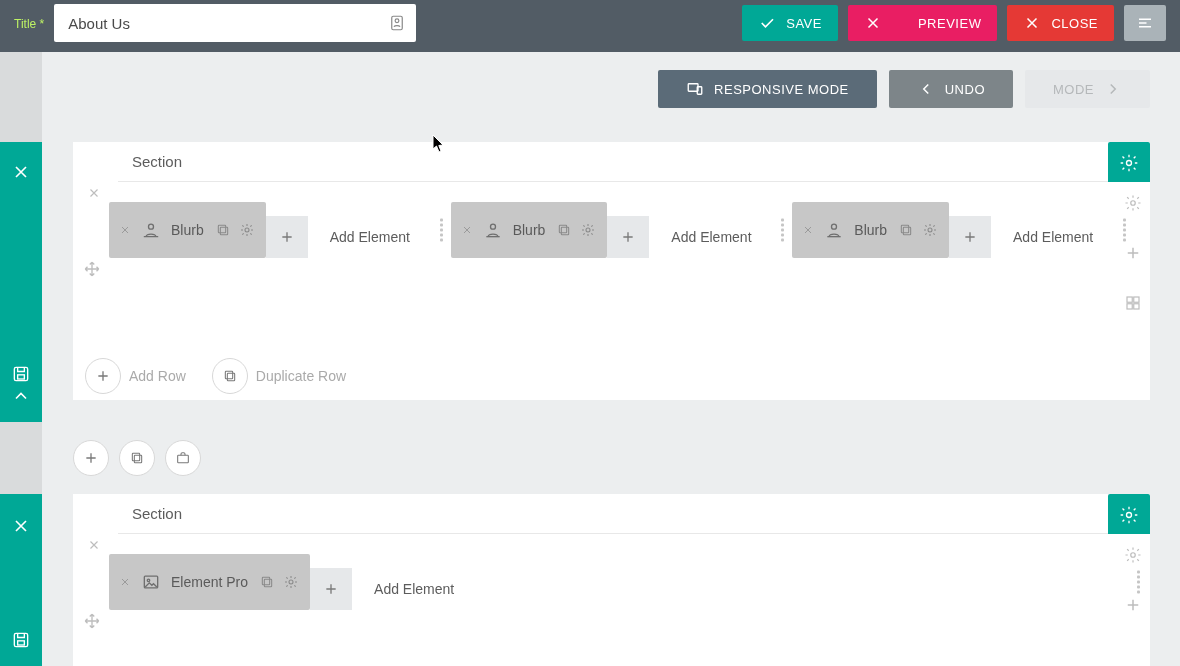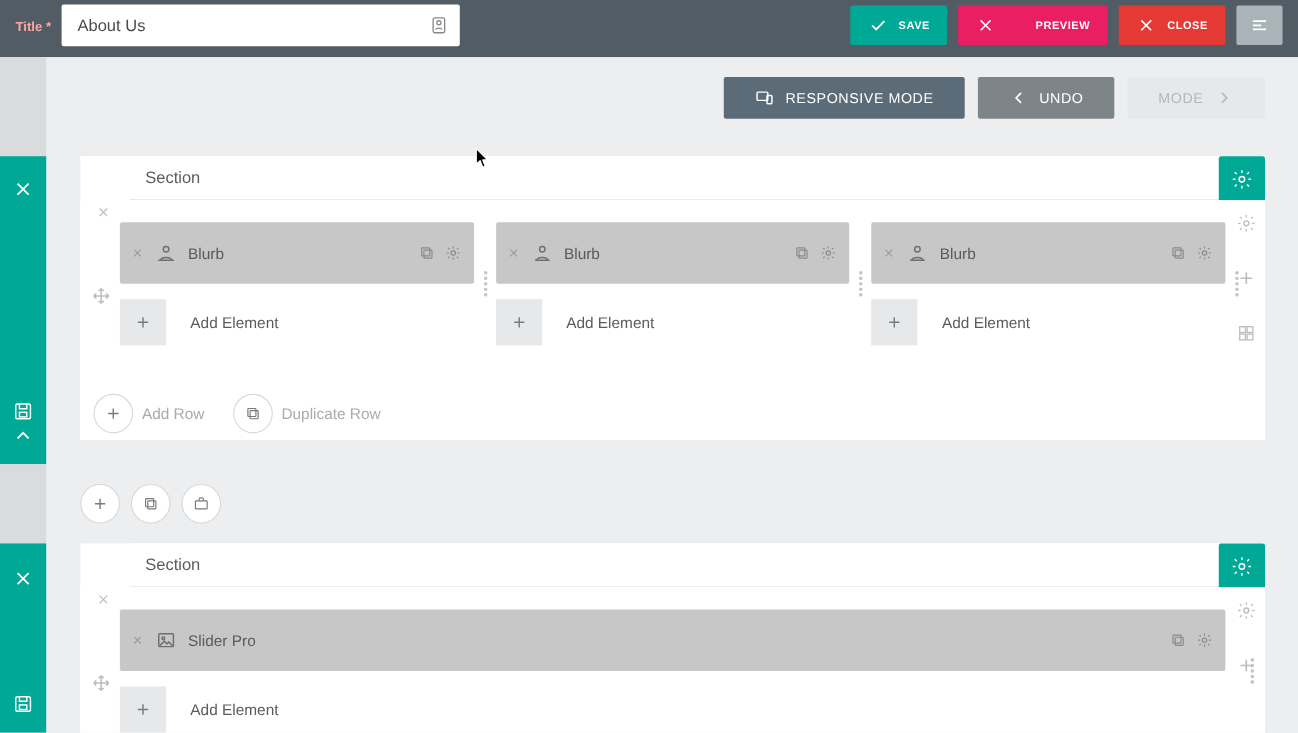--- a/index.html
+++ b/index.html
@@ -1,25 +1,25 @@
 <!DOCTYPE html>
 <html><head>
 <meta charset="utf-8">
 <style>
   * { box-sizing: border-box; margin: 0; padding: 0; }
   html, body { width: 1180px; height: 666px; font-family: Arial, Helvetica, sans-serif; font-size: 14px; color: #4a4a4a; overflow: hidden; background: #eceeef; }
   
   
   .topbar { position: absolute; top:0; left:0; right:0; height: 52px; background: #525c65; display:flex; align-items:center; padding: 0 14px 6px 14px; gap: 10px; }
-  .topbar .lbl { color: #fca5a5; font-size: 12px; padding-top:2px;font-weight:bold;}
+  .topbar .lbl { color: #bef264; font-size: 12px; padding-top:2px;}
   .title-wrap { position: relative; flex: 0 0 auto; }
   .title-input { width: 362px; height: 38px; border: 0; border-radius: 2px; background:#fff; padding: 0 36px 0 14px; font-size: 15px; color:#4a4a4a; outline:none; }
   .title-icon { position:absolute; right:10px; top:50%; transform:translateY(-50%); width:18px; height:18px; color:#888; display:flex; align-items:center; justify-content:center; }
   .topbar .spacer { flex: 1; }
-  .btn { height: 36px; border: 0; border-radius: 2px; padding: 0 16px; display:flex; align-items:center; gap:10px; color:#fff; letter-spacing: .5px; font-size: 10px; font-weight:700; cursor:pointer;}
+  .btn { height: 36px; border: 0; border-radius: 2px; padding: 0 16px; display:flex; align-items:center; gap:10px; color:#fff; letter-spacing: .5px; font-size: 13px; font-weight:400; cursor:pointer;}
   .btn svg { width: 18px; height:18px; }
   .btn-save { background:#00a896; }
   .btn-preview { background:#e91e63;gap:36px; }
   .btn-close { background:#e53935; }
   .btn-ham { background:#aab3b8; width:42px; justify-content:center; padding:0;}
   
   
   .canvas { position:absolute; top:52px; left:0; right:0; bottom:0; background:#eceeef; }
   
   
@@ -43,21 +43,21 @@
   .gear-chip svg{width:20px;height:20px;}
   
   
   .row-area { background:#fff; position:relative; padding: 20px 36px 8px 36px; }
   .row-close { position:absolute; top:4px; left:14px; color:#bdbdbd; cursor:pointer; font-size:16px;}
   .row-move { position:absolute; left:10px; top:78px; color:#bdbdbd; }
   .row-ctrls { position:absolute; right:6px; top:10px; display:flex; flex-direction:column; gap:28px; align-items:center; color:#bdbdbd;}
   .row-ctrls .ctrl { width:22px; height:22px; display:flex; align-items:center;justify-content:center; cursor:pointer;}
   
   .cols { display:flex; gap:20px; }
-  .col { flex:1; display:flex; flex-direction:column; position:relative;}
+  .col { flex:1; display:flex; flex-direction:row; position:relative;}
   .col-handle { position:absolute; right:-12px; top:50%; transform:translateY(-50%); display:flex; flex-direction:column; gap:2px;}
   .col-handle i{ width:3px;height:3px;background:#c5c5c5;border-radius:1px;}
   
   .element-chip { height:56px; background:#c7c7c7; border-radius:2px; display:flex; align-items:center; padding:0 10px; gap:10px; position:relative;}
   .element-chip .x { color:#9a9a9a; cursor:pointer;}
   .element-chip .ico { width:20px;height:20px; color:#6f6f6f; display:flex;align-items:center;justify-content:center;}
   .element-chip .name { color:#5a5a5a; font-size:14px; flex:1;}
   .element-chip .right { display:flex; gap:6px; color:#8a8a8a;}
   .element-chip .right .mini{width:18px;height:18px;display:flex;align-items:center;justify-content:center;cursor:pointer;}
   
@@ -456,21 +456,21 @@
                   <path d="M6 6l12 12M18 6L6 18"></path>
                 </svg>
               </span>
             <span class="ico">
                 <svg viewBox="0 0 24 24" fill="none" stroke="currentColor" stroke-width="1.6">
                   <rect x="4" y="5" width="16" height="14" rx="1"></rect>
                   <circle cx="9" cy="10" r="1.5"></circle>
                   <path d="M5 18l5-5 3 3 2-2 4 4"></path>
                 </svg>
               </span>
-            <span class="name">Slider Pro</span>
+            <span class="name">Element Pro</span>
             <span class="right">
               <span class="mini">
                   <svg viewBox="0 0 24 24" width="16" height="16" fill="none" stroke="currentColor" stroke-width="1.6">
                     <rect x="8" y="8" width="11" height="11" rx="1"></rect>
                     <rect x="5" y="5" width="11" height="11" rx="1"></rect>
                   </svg>
                 </span>
               <span class="mini">
                   <svg viewBox="0 0 24 24" width="16" height="16" fill="none" stroke="currentColor" stroke-width="1.6">
                     <circle cx="12" cy="12" r="3"></circle>

